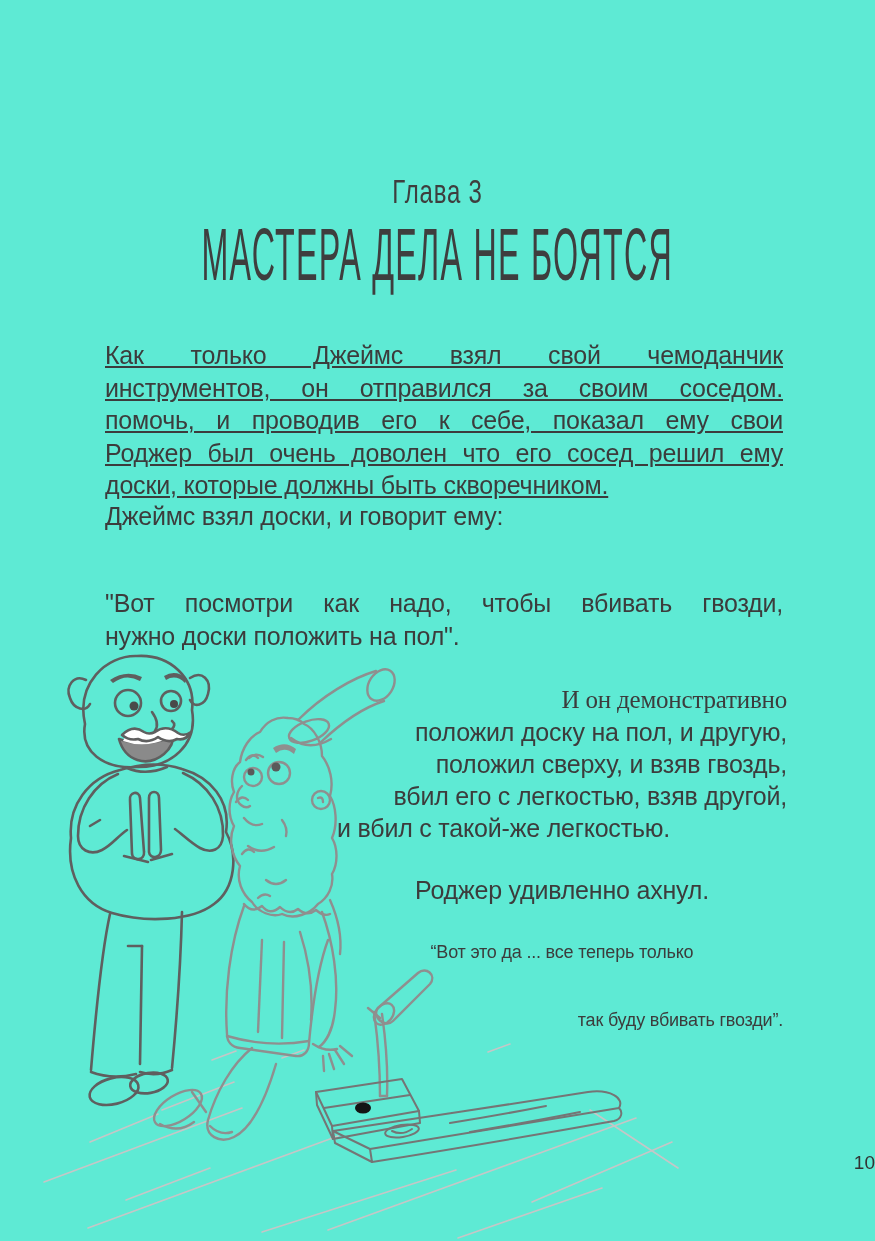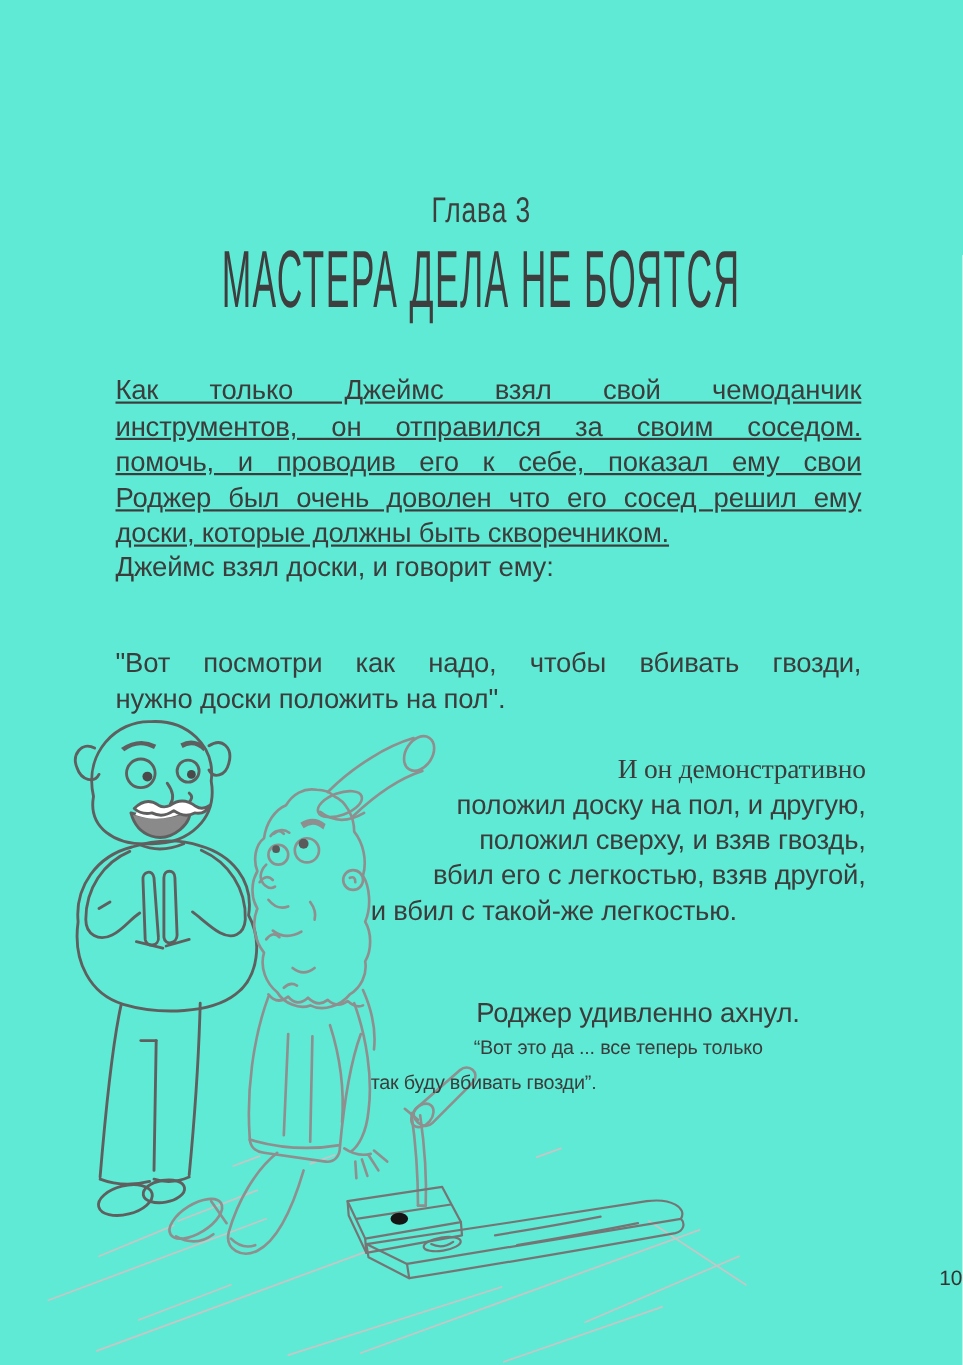--- a/index.html
+++ b/index.html
@@ -39,24 +39,24 @@
   .p3 .tline{text-align:justify;text-align-last:justify;}
   .p3 .tline:last-child{text-align-last:left;}
   
   .right-col{position:absolute;left:337px;top:684px;width:450px;height:340px;}
   .pr{position:absolute;top:0;left:0;width:100%;font-size:25px;line-height:32px;}
   .pr .tline:nth-child(1){text-align:right;font-family:Liberation Serif, serif;}
   .pr .tline:nth-child(2),
   .pr .tline:nth-child(3),
   .pr .tline:nth-child(4){text-align:right;}
   .pr .tline:nth-child(5){text-align:left;}
-  .roger{position:absolute;top:190px;left:18px;width:100%;font-size:25px;text-align:center;margin-top:31px;}
+  .roger{position:absolute;top:190px;left:0;width:100%;font-size:25px;text-align:center;}
   .quote2{position:absolute;top:252px;left:0;width:100%;font-size:18px;line-height:32px;}
   .quote2 .tline:nth-child(1){text-align:center;}
-  .quote2 .tline:nth-child(2){padding-right:4px;box-sizing:border-box;}
+  .quote2 .tline:nth-child(2){text-align:right;padding-right:4px;box-sizing:border-box;margin-top:36px;}
   
   .page-number{
     position:absolute;top:1152px;left:0;width:100%;
     text-align:right;font-size:19px;color:#333333;
   }
   
   .illustration{position:absolute;left:30px;top:640px;width:660px;height:601px;}
   .sk{fill:none;stroke-linecap:round;stroke-linejoin:round;}
   .man1{stroke:#5f5f5f;stroke-width:2.6;}
   .man2{stroke:#8f8f8f;stroke-width:2.4;}

